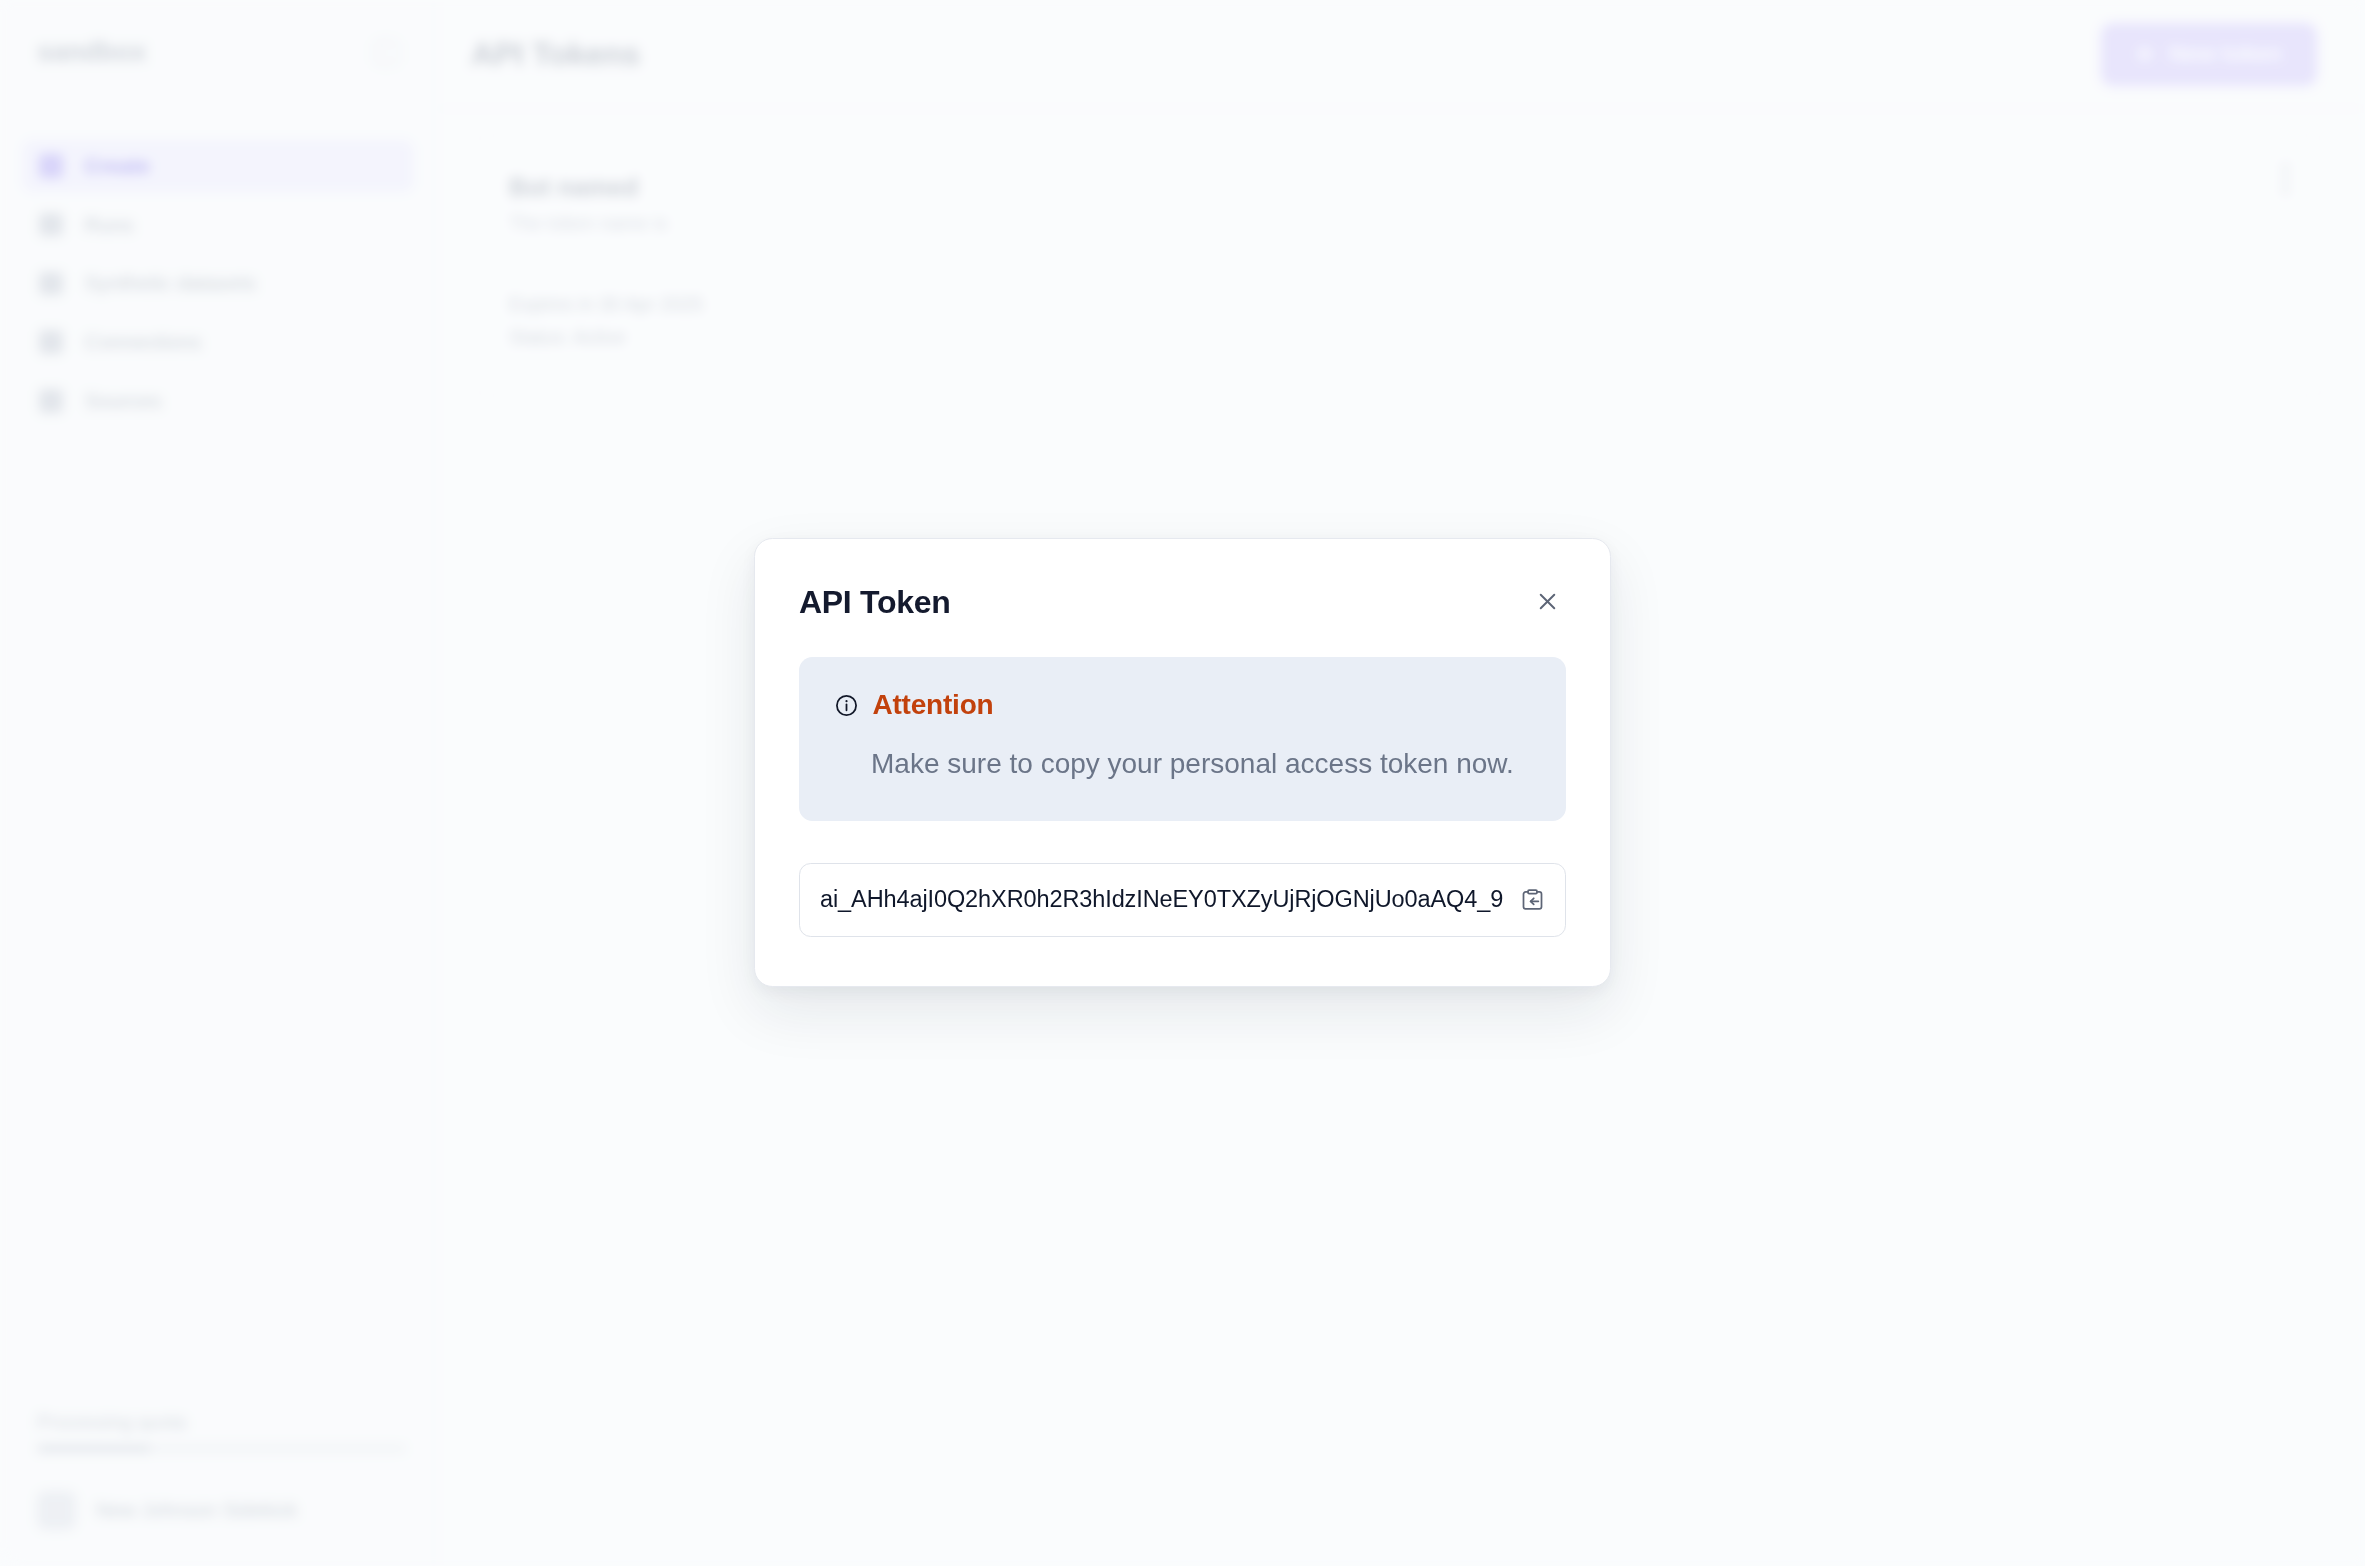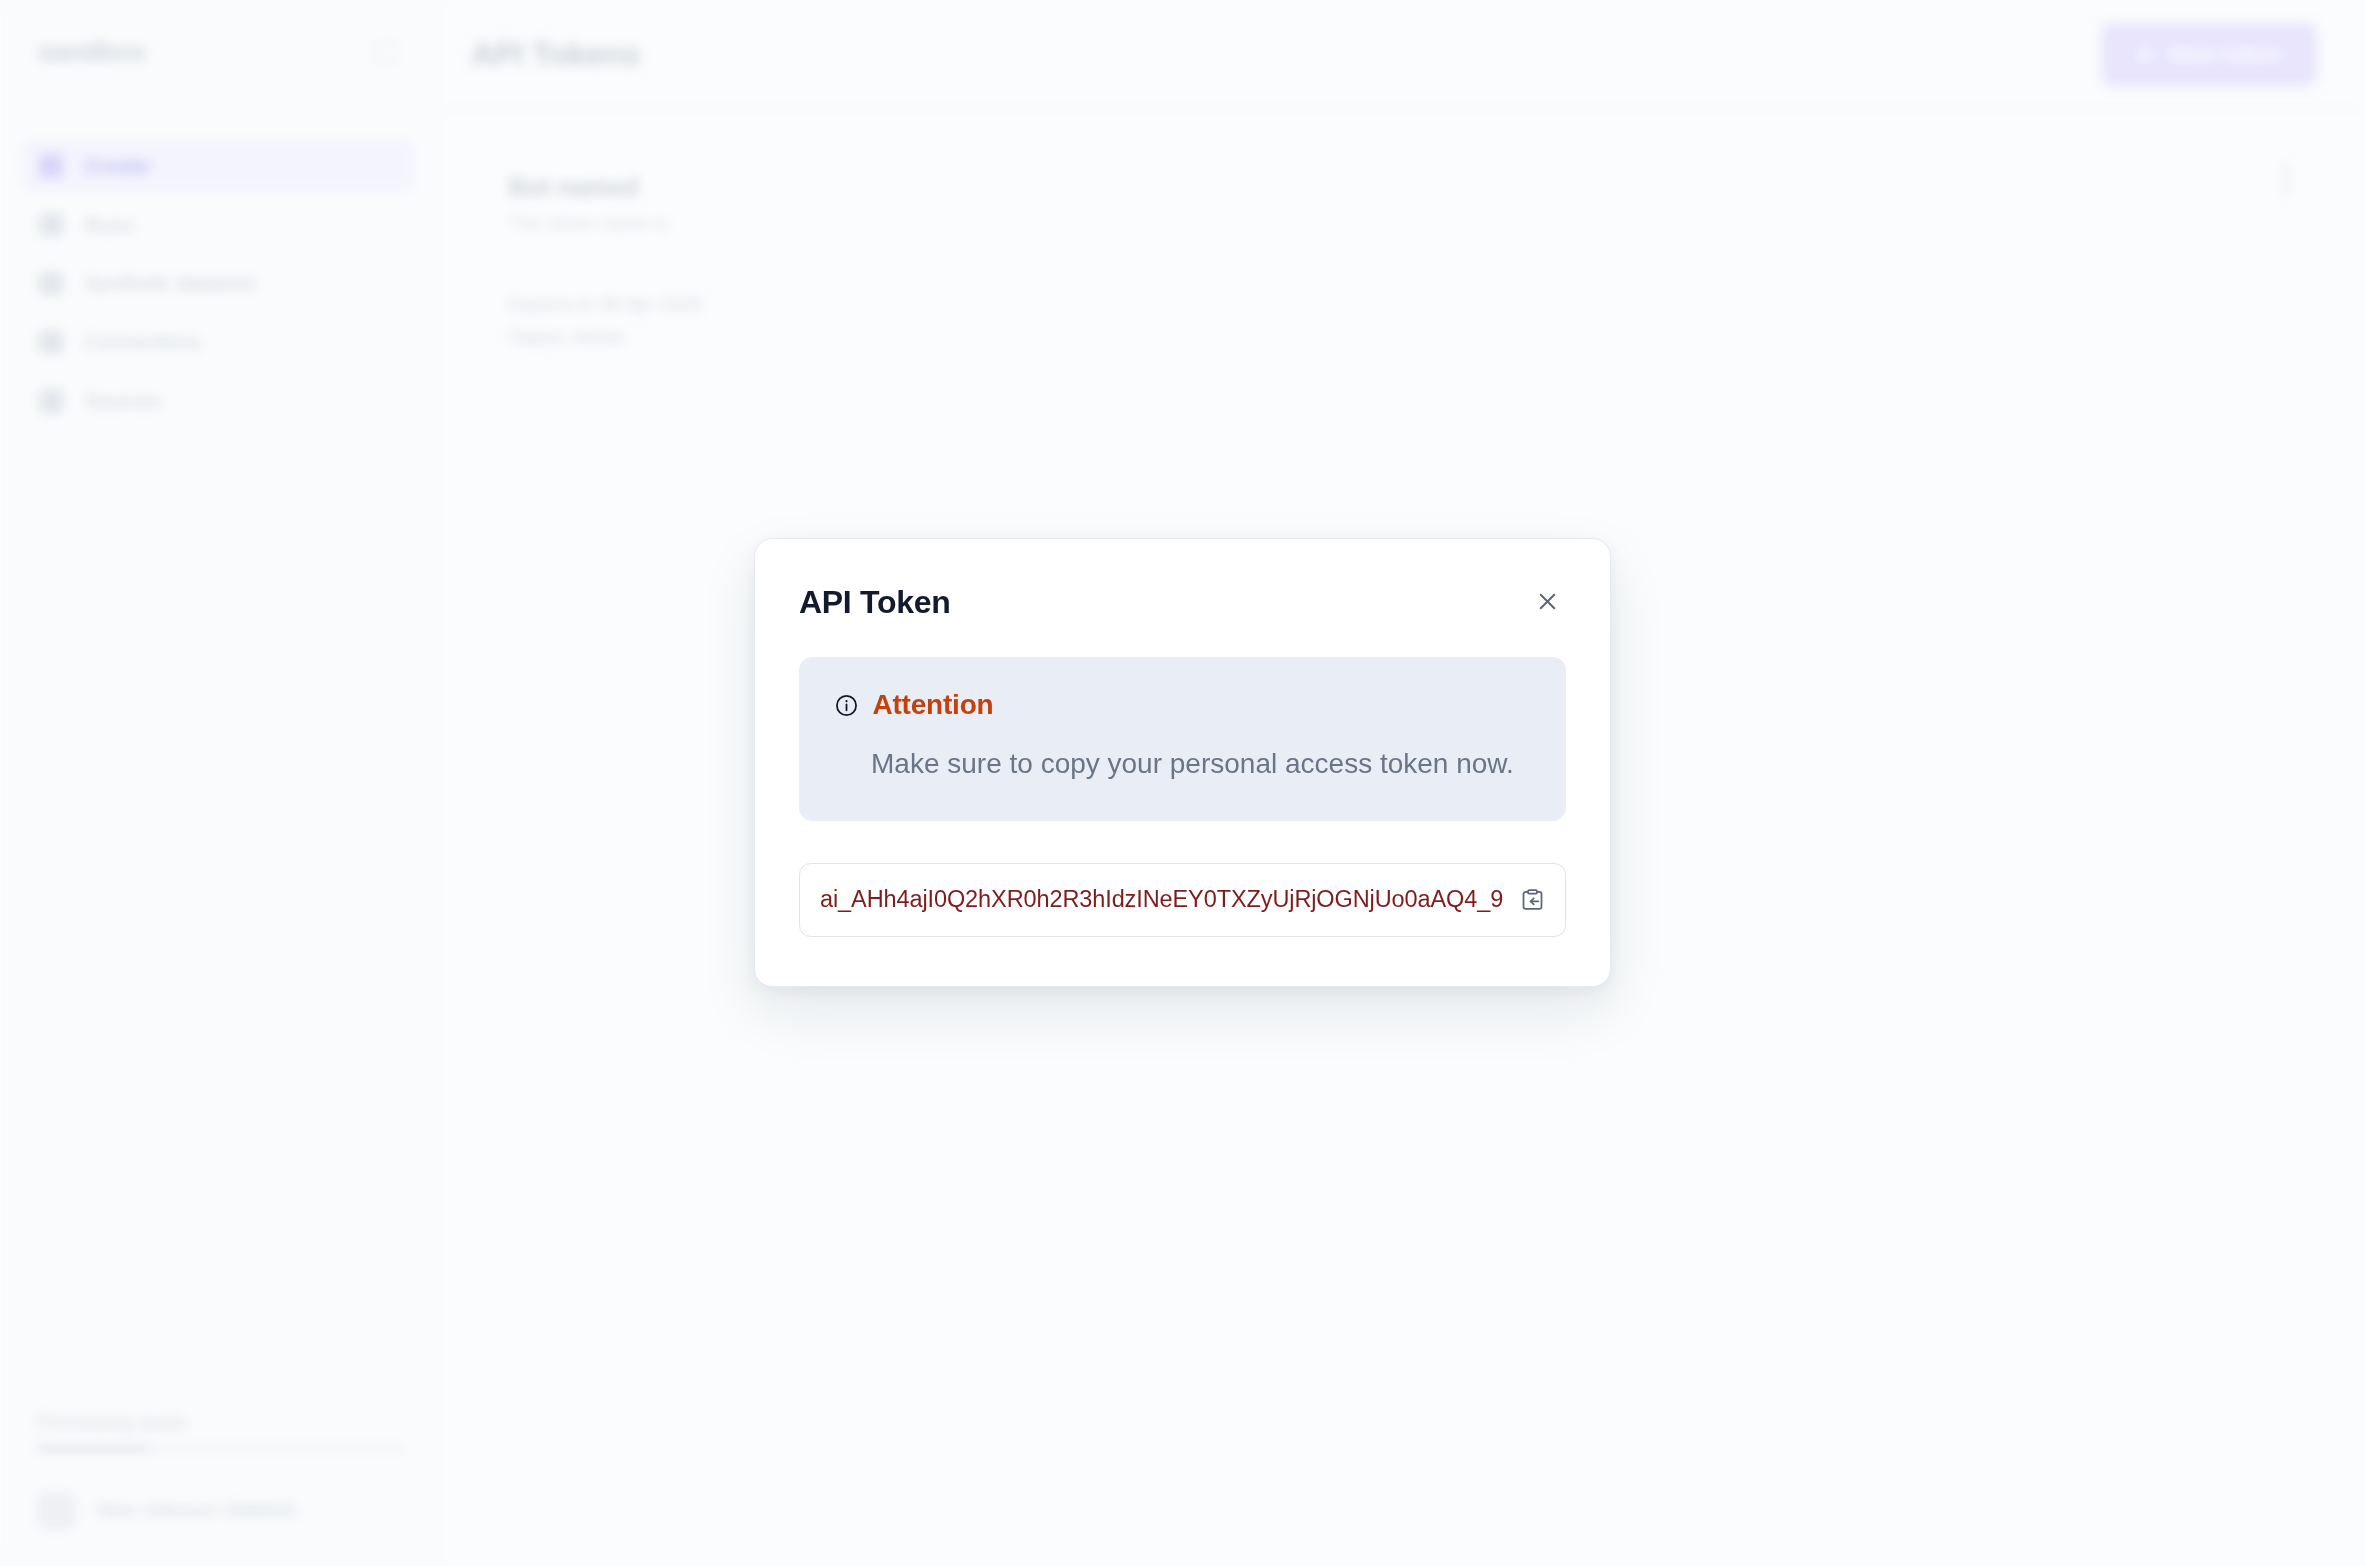--- a/index.html
+++ b/index.html
@@ -289,21 +289,21 @@
     border-radius: 11.7px;
     display: flex;
     align-items: center;
     padding: 0 8.4px 0 20px;
     background: #ffffff;
     overflow: hidden;
   }
   .token-value {
     flex: 1 1 auto;
     font-size: 23.5px;
-    color: #7f1d1d;
+    color: #0f172a;
     white-space: nowrap;
     overflow: hidden;
     letter-spacing: -0.1px;
   }
   .copy-btn {
     flex: none;
     width: 49px; height: 49px;
     border: none;
     background: transparent;
     display: flex;

